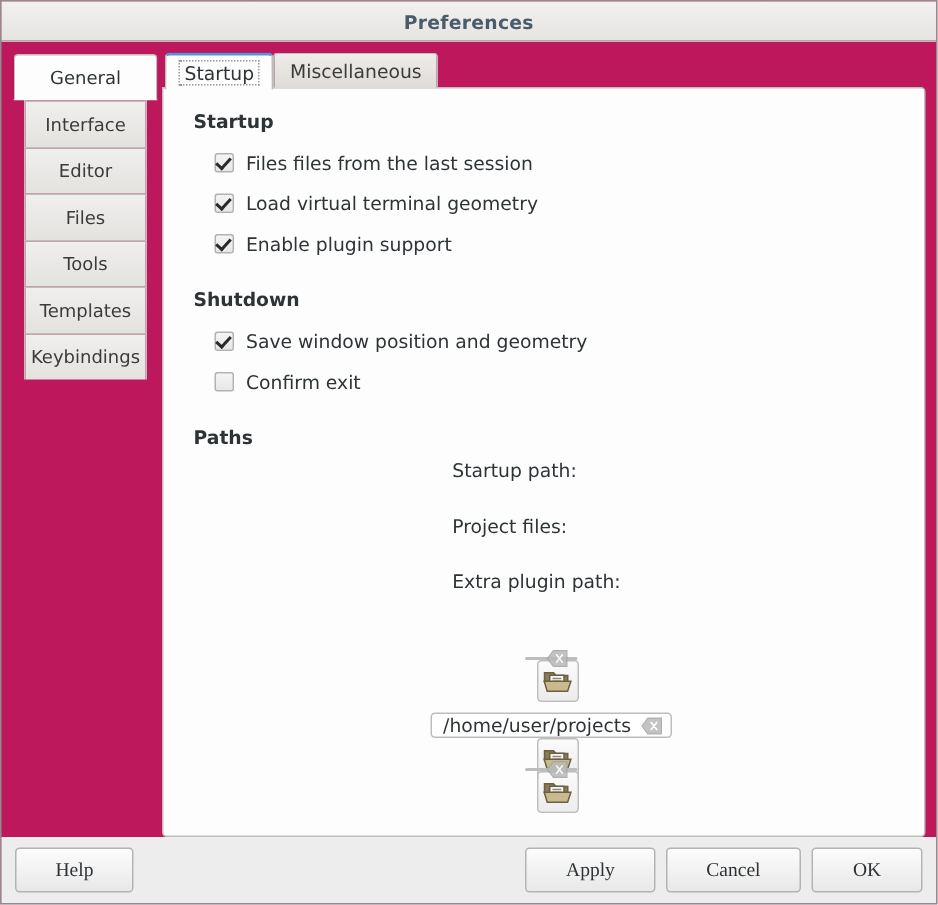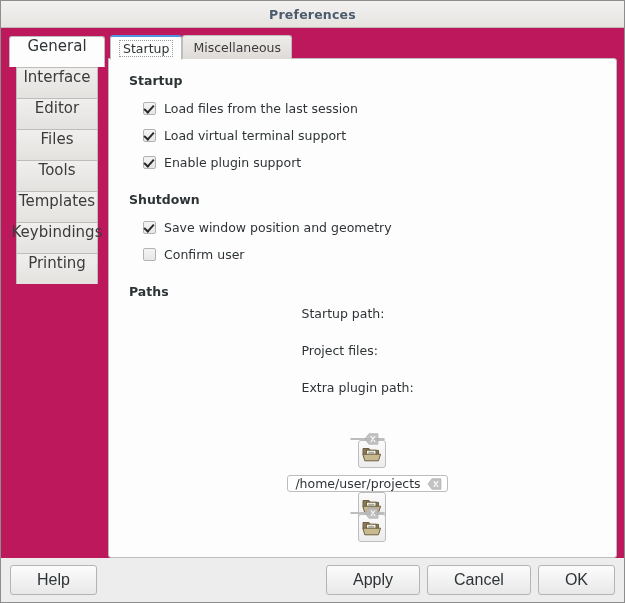--- a/index.html
+++ b/index.html
@@ -64,22 +64,23 @@
     padding-top: 2px;
   }
   .side-item {
     box-sizing: border-box;
     height: 31px;
     margin: 0 8px;
     border: 1px solid #bdbdbd;
     border-bottom: none;
     background: linear-gradient(to bottom, #f0efee 0%, #e4e2df 100%);
     display: flex;
+    align-items: center;
     justify-content: center;
-    font-size: 15px;
+    font-size: 12px;
     color: #3b3b3b;
     white-space: nowrap;
   }
   .side-item.first {
     border-top-left-radius: 3px;
     border-top-right-radius: 3px;
   }
   .side-item.last {
     border-bottom: 1px solid #bdbdbd;
     border-bottom-left-radius: 3px;
@@ -275,22 +276,22 @@
   .spacer { flex: 1 1 auto; }
   .btn {
     box-sizing: border-box;
     min-width: 74px;
     height: 30px;
     padding: 0 26px;
     margin-left: 7px;
     border: 1px solid #b4b4b4;
     border-radius: 3px;
     background: linear-gradient(to bottom, #fcfcfc 0%, #e8e8e8 100%);
-    font-size: 16px;
-    font-family: Liberation Sans, sans-serif;
+    font-size: 13px;
+    font-family: Liberation Serif, serif;
     color: #2e3436;
     display: flex;
     align-items: center;
     justify-content: center;
     white-space: nowrap;
   }
   .btn.help { margin-left: 0; min-width: 78px; }
 </style>
 </head>
 <body>
@@ -318,62 +319,59 @@
       </div>
       <div class="side-item">
         <span>Tools</span>
       </div>
       <div class="side-item">
         <span>Templates</span>
       </div>
       <div class="side-item">
         <span>Keybindings</span>
       </div>
-      <div class="side-item">
-        <span>Printing</span>
-      </div>
     </div>
 
     <div class="notebook">
 
       <div class="tabstrip">
         <div class="tab selected">
           <span class="tab-label">Startup</span>
         </div>
         <div class="tab">
           <span class="tab-label">Miscellaneous</span>
         </div>
       </div>
 
       <div class="tabpanel">
 
         <div class="group-title">Startup</div>
 
         <div class="check-row">
           <span class="cbox checked"></span>
-          <span class="check-label">Load files from the last session</span>
+          <span class="check-label">Files files from the last session</span>
         </div>
         <div class="check-row">
           <span class="cbox checked"></span>
-          <span class="check-label">Load virtual terminal support</span>
+          <span class="check-label">Load virtual terminal geometry</span>
         </div>
         <div class="check-row">
           <span class="cbox checked"></span>
           <span class="check-label">Enable plugin support</span>
         </div>
 
         <div class="group-title spaced">Shutdown</div>
 
         <div class="check-row">
           <span class="cbox checked"></span>
           <span class="check-label">Save window position and geometry</span>
         </div>
         <div class="check-row">
           <span class="cbox"></span>
-          <span class="check-label">Confirm user</span>
+          <span class="check-label">Confirm exit</span>
         </div>
 
         <div class="group-title spaced">Paths</div>
 
         <div class="paths">
 
           <div class="path-row">
             <span class="path-label">Startup path:</span>
             <div class="entry">
               <span class="entry-text" title=""></span>

